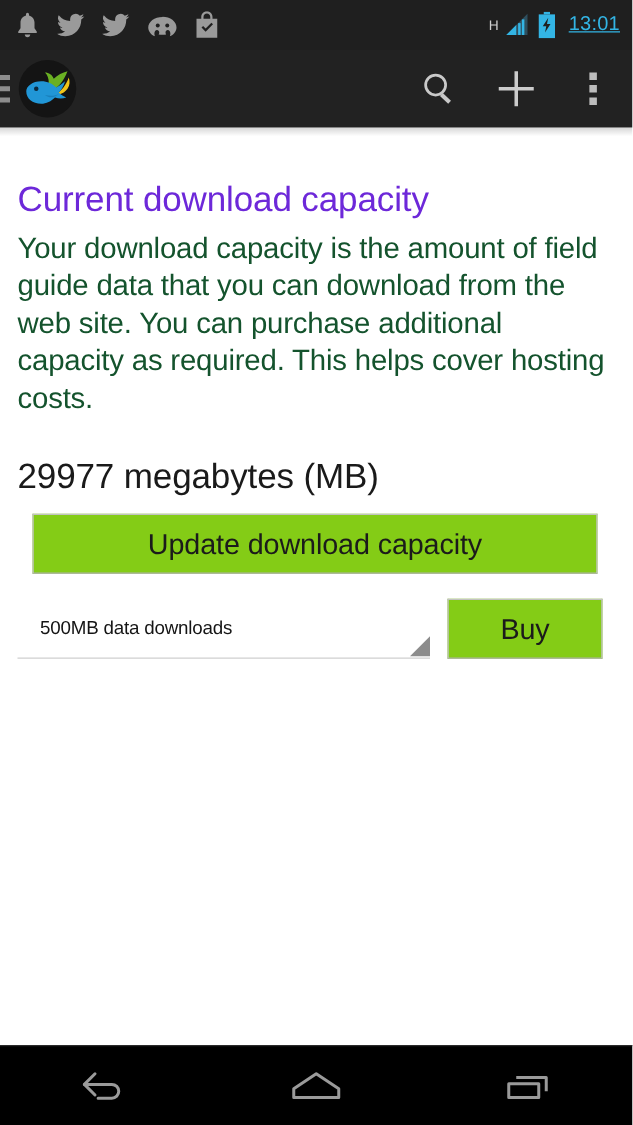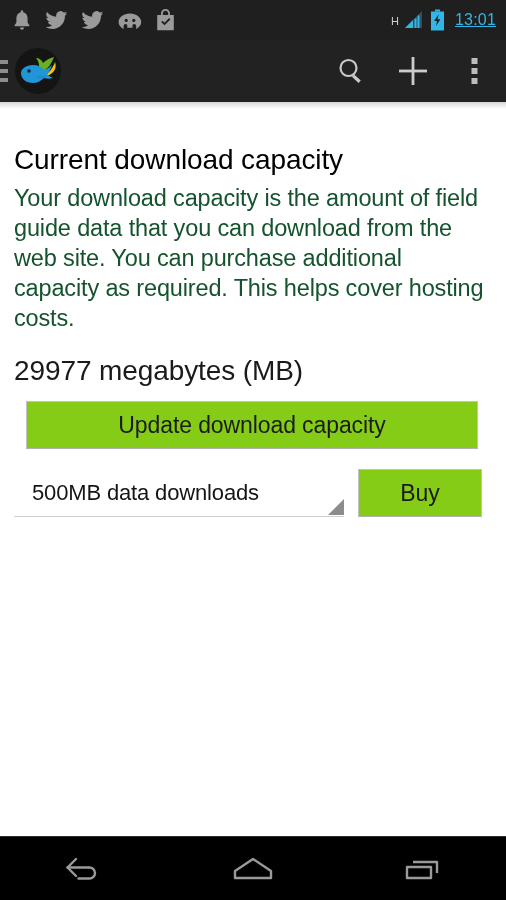--- a/index.html
+++ b/index.html
@@ -146,39 +146,39 @@
   .content {
     flex: 1 1 auto;
     background: #ffffff;
     padding: 0 14px;
     overflow: hidden;
     position: relative;
   }
 
   .section-title {
     font-size: 28px;
-    color: #000000;
+    color: #6d28d9;
     font-weight: normal;
     line-height: 1.15;
     margin-top: 42px;
     letter-spacing: -0.1px;
   }
 
   .body-text {
     font-size: 23.5px;
     color: #14532d;
     line-height: 1.27;
     margin-top: 8px;
     letter-spacing: -0.15px;
   }
 
   .capacity-value {
     font-size: 28px;
     color: #1a1a1a;
-    margin-top: 22px;
+    margin-top: 32px;
     letter-spacing: -0.1px;
   }
 
   .btn {
     font-family: "Liberation Sans", sans-serif;
     background: #84cc16;
     border: 1px solid #c2c2c2;
     border-bottom-color: #b0b0b0;
     color: #1b1b1b;
     font-size: 23px;
@@ -215,21 +215,21 @@
     display: flex;
     align-items: center;
     cursor: pointer;
     background: transparent;
     border: 0;
     border-bottom: 1px solid #cfcfcf;
     font-family: "Liberation Sans", sans-serif;
   }
 
   .spinner-label {
-    font-size: 22px;
+    font-size: 15px;
     color: #151515;
     letter-spacing: -0.15px;
     white-space: nowrap;
   }
 
   .spinner-caret {
     position: absolute;
     right: 0;
     bottom: 1px;
     width: 0;

